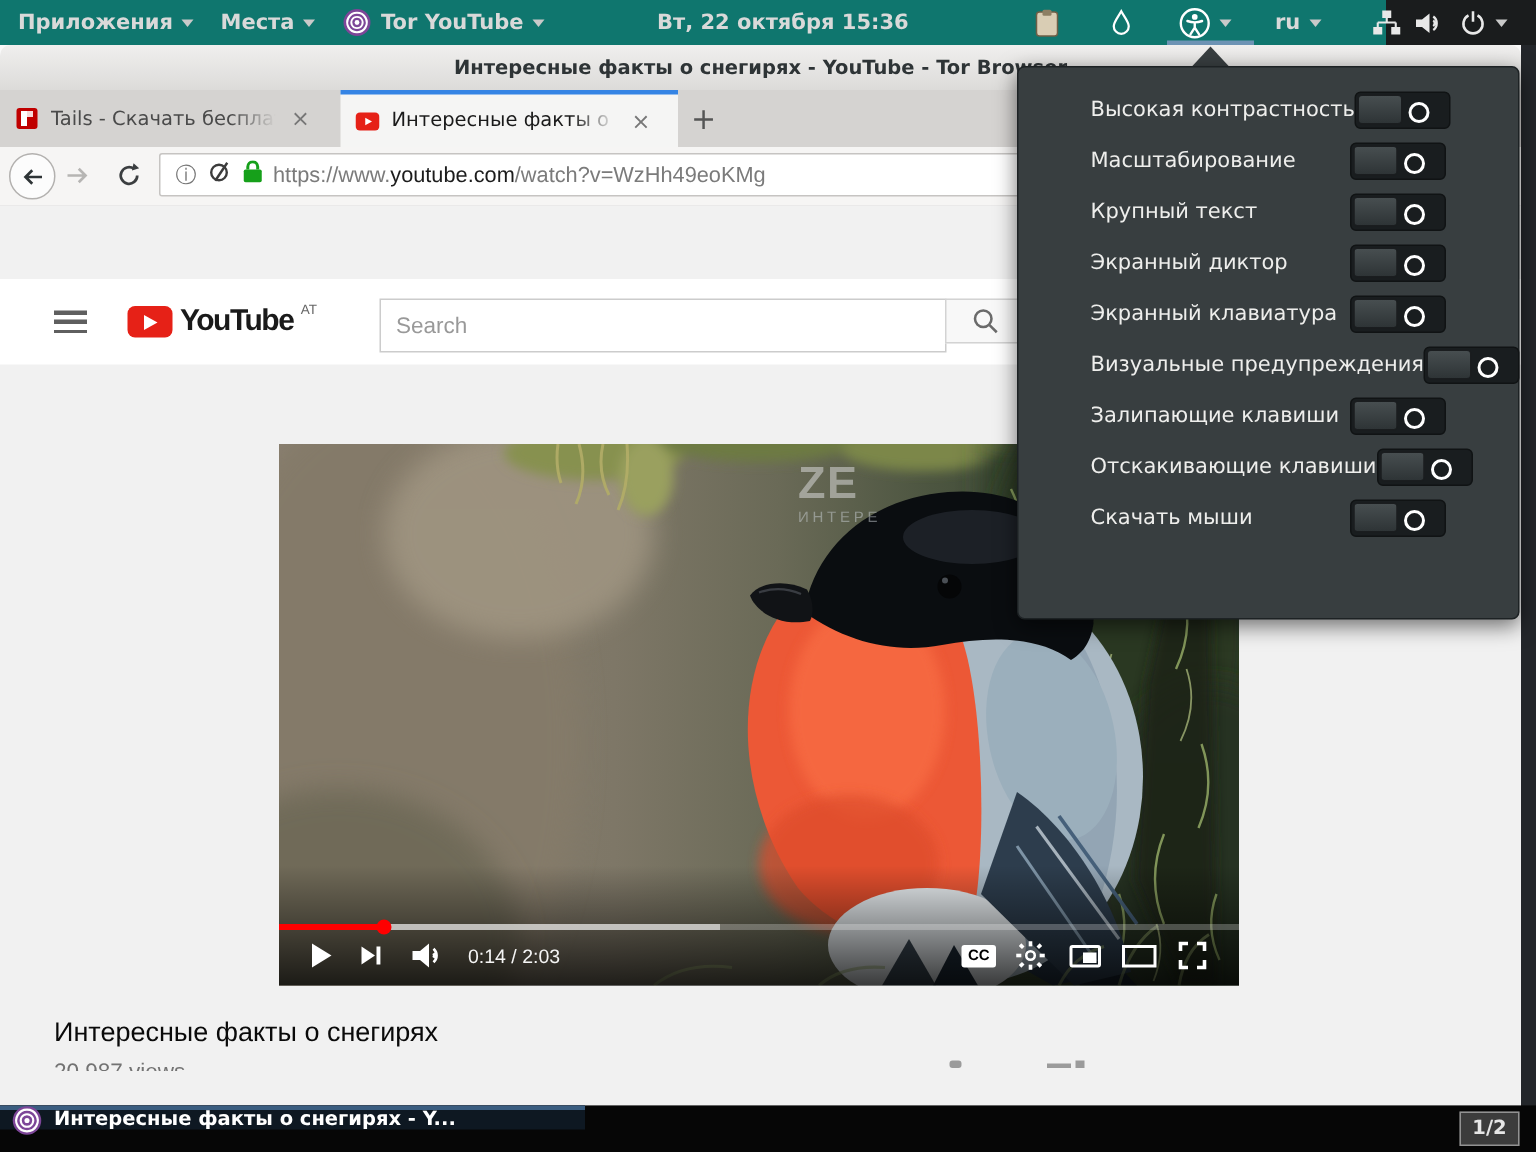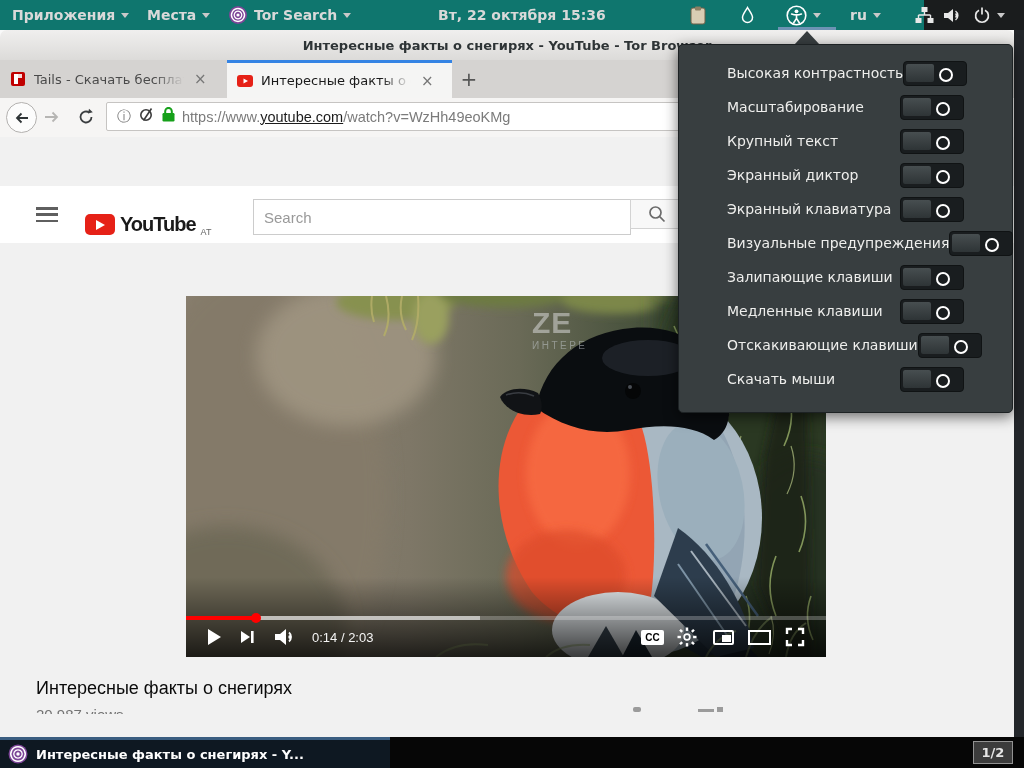--- a/index.html
+++ b/index.html
@@ -34,34 +34,34 @@
           font-size:20px;color:#555;}
   .favicon{width:16px;height:16px;flex:0 0 16px;position:relative;}
 
   
   #navrow{left:0;top:68px;width:1014px;height:39px;background:#f6f5f4;border-bottom:1px solid #d0cecb;}
   #backbtn{left:6px;top:4px;width:29px;height:29px;border-radius:50%;background:#fcfcfc;
            border:1px solid #b3b1af;display:flex;align-items:center;justify-content:center;}
   #urlfield{left:106px;top:4px;width:902px;height:29px;background:#fff;border:1px solid #c6c4c2;
             border-radius:2px;display:flex;align-items:center;gap:7px;padding:0 10px;box-sizing:border-box;}
   #urlfield .urltxt{font-family:"Liberation Sans",sans-serif;font-size:14.5px;white-space:nowrap;}
-  .url-grey{color:#7b7b7b;} .url-dom{color:#1c1c1c;text-decoration:underline;}
+  .url-grey{color:#7b7b7b;} .url-dom{color:#1c1c1c;}
 
   
   #ytpage{left:0;top:107px;width:1014px;height:600px;background:#f1f1f1;}
   #masthead{left:0;top:49px;width:1014px;height:57px;background:#ffffff;}
   #hamburger{left:36px;top:21px;width:22px;height:15px;display:flex;flex-direction:column;justify-content:space-between;}
   #hamburger i{display:block;height:2.5px;background:#5f5f5f;}
-  #ytlogo{left:85px;top:25px;display:flex;align-items:flex-start;gap:5px;}
+  #ytlogo{left:85px;top:15px;display:flex;align-items:flex-start;gap:5px;}
   #ytlogo .box{width:30px;height:21px;background:#e62117;border-radius:5px;position:relative;margin-top:3px;}
   #ytlogo .box:after{content:"";position:absolute;left:11px;top:5.5px;border-left:9px solid #fff;
         border-top:5px solid transparent;border-bottom:5px solid transparent;}
   #ytlogo .word{font-family:"Liberation Sans",sans-serif;font-size:20px;font-weight:700;
         color:#1a1a1a;letter-spacing:-1px;margin-top:2px;}
-  #ytlogo .cc{font-family:Liberation Sans, sans-serif;font-size:9px;color:#666;margin-top:16px;}
+  #ytlogo .cc{font-family:Liberation Sans, sans-serif;font-size:9px;color:#666;margin-top:0px;}
   #searchbox{left:253px;top:13px;width:378px;height:36px;border:1px solid #cccccc;background:#fff;
         box-sizing:border-box;}
   #searchbox input{width:100%;height:100%;border:0;outline:none;padding:0 10px;box-sizing:border-box;
         font-family:"Liberation Sans",sans-serif;font-size:15px;color:#111;background:transparent;}
   #searchbox input::placeholder{color:#999;}
   #searchbtn{left:630px;top:13px;width:53px;height:30px;background:#f8f8f8;border:1px solid #d3d3d3;
         box-sizing:border-box;display:flex;align-items:center;justify-content:center;}
 
   
   #player{left:186px;top:159px;width:640px;height:361px;background:#000;overflow:hidden;}
@@ -99,21 +99,21 @@
   .menu-row{height:34px;display:flex;align-items:center;padding:0 48px;justify-content:space-between;}
   .menu-label{color:#eeeeec;font-size:14px;white-space:nowrap;}
   .toggle{width:62px;height:23px;background:#191d1f;border:1px solid #101314;border-radius:4px;
         position:relative;flex:0 0 62px;box-sizing:content-box;}
   .knob{position:absolute;left:1px;top:1px;width:30px;height:20px;border-radius:3px;
         background:linear-gradient(#474e50,#2e3436);border:1px solid #1a1d1f;box-sizing:border-box;}
   .ring{position:absolute;right:13px;top:6px;width:10px;height:10px;border:2.5px solid #fff;border-radius:50%;}
 
   
   #taskbar{left:0;top:737px;width:1024px;height:31px;background:#060606;z-index:30;}
-  #task-btn{position:absolute;left:0;top:0;width:390px;height:31px;background:#0e1822;
+  #task-btn{position:absolute;left:0;top:0;width:390px;height:16px;background:#0e1822;
         border-top:3px solid #3a5d80;box-sizing:border-box;display:flex;align-items:center;gap:8px;padding:0 8px;}
   #task-btn span{color:#fff;font-size:13px;font-weight:600;white-space:nowrap;}
   #pager{position:absolute;left:973px;top:4px;width:40px;height:23px;background:#3c3c3c;
         border:1px solid #929292;color:#e6e6e6;font-size:13px;font-weight:600;
         display:flex;align-items:center;justify-content:center;box-sizing:border-box;}
 
   
   #desk-strip{left:1014px;top:30px;width:10px;height:707px;background:#23262a;}
 </style>
 </head>
@@ -381,21 +381,21 @@
       <span>Места</span>
         <span class="chev"></span>
     </div>
     <div class="tb-item" style="left:228px;">
       <svg width="20" height="20">
           <circle cx="10" cy="10" r="9" fill="#7d4698"></circle>
           <path d="M10,3.5 a6.5,6.5 0 1 1 -0.01,0" stroke="#fff" stroke-width="1.4" fill="none"></path>
           <path d="M10,6.2 a3.8,3.8 0 1 1 -0.01,0" stroke="#fff" stroke-width="1.2" fill="none"></path>
           <circle cx="10" cy="10" r="1.6" fill="#fff"></circle>
         </svg>
-      <span>Tor Search</span>
+      <span>Tor YouTube</span>
         <span class="chev"></span>
     </div>
     <div class="tb-item" style="left:438px;">
       <span>Вт, 22 октября 15:36</span>
     </div>
     <div class="tb-item" style="left:690px;">
       <svg width="16" height="19">
           <rect x="1" y="2" width="14" height="16" rx="2" fill="#d9cdb4" stroke="#6e5f46"></rect>
           <rect x="5" y="0.5" width="6" height="4" rx="1" fill="#8d7f63"></rect>
         </svg>
@@ -481,27 +481,20 @@
       </div>
       <div class="menu-row">
         <span class="menu-label">Визуальные предупреждения</span>
         <span class="toggle">
             <span class="knob"></span>
             <span class="ring"></span>
           </span>
       </div>
       <div class="menu-row">
         <span class="menu-label">Залипающие клавиши</span>
-        <span class="toggle">
-            <span class="knob"></span>
-            <span class="ring"></span>
-          </span>
-      </div>
-      <div class="menu-row">
-        <span class="menu-label">Медленные клавиши</span>
         <span class="toggle">
             <span class="knob"></span>
             <span class="ring"></span>
           </span>
       </div>
       <div class="menu-row">
         <span class="menu-label">Отскакивающие клавиши</span>
         <span class="toggle">
             <span class="knob"></span>
             <span class="ring"></span>

